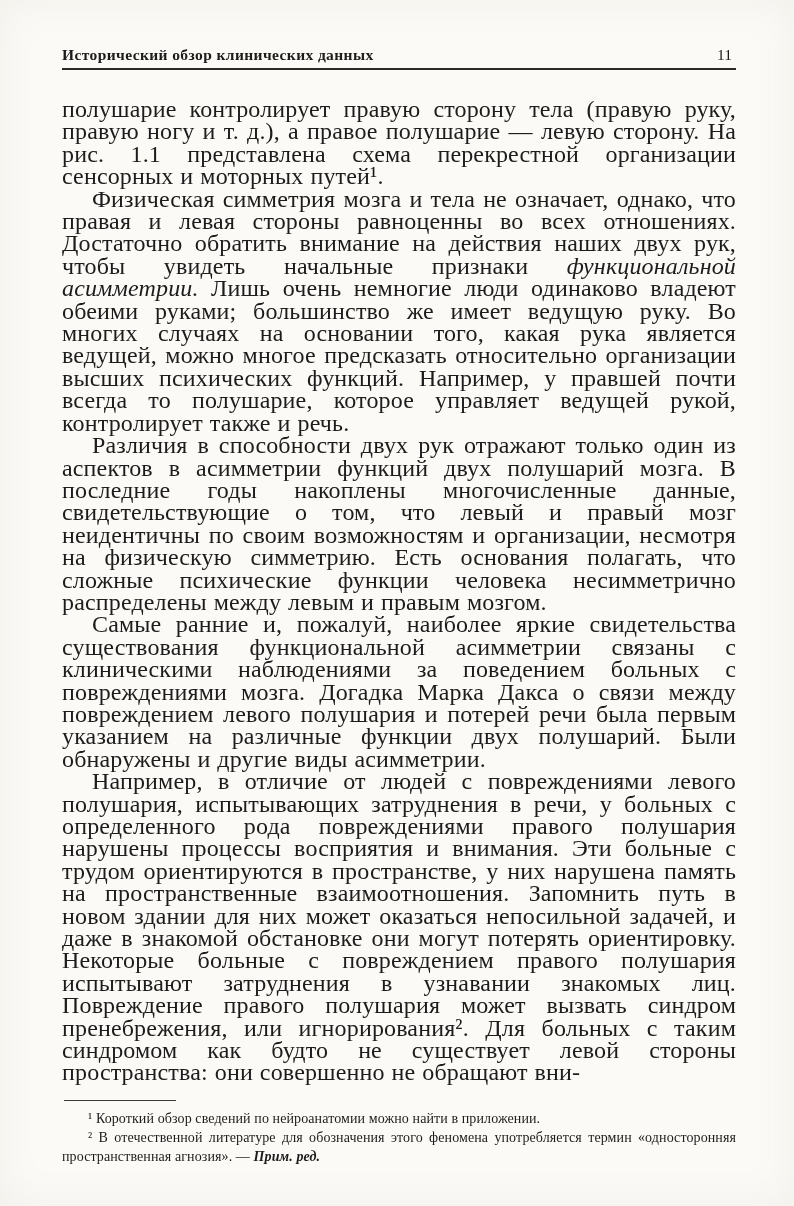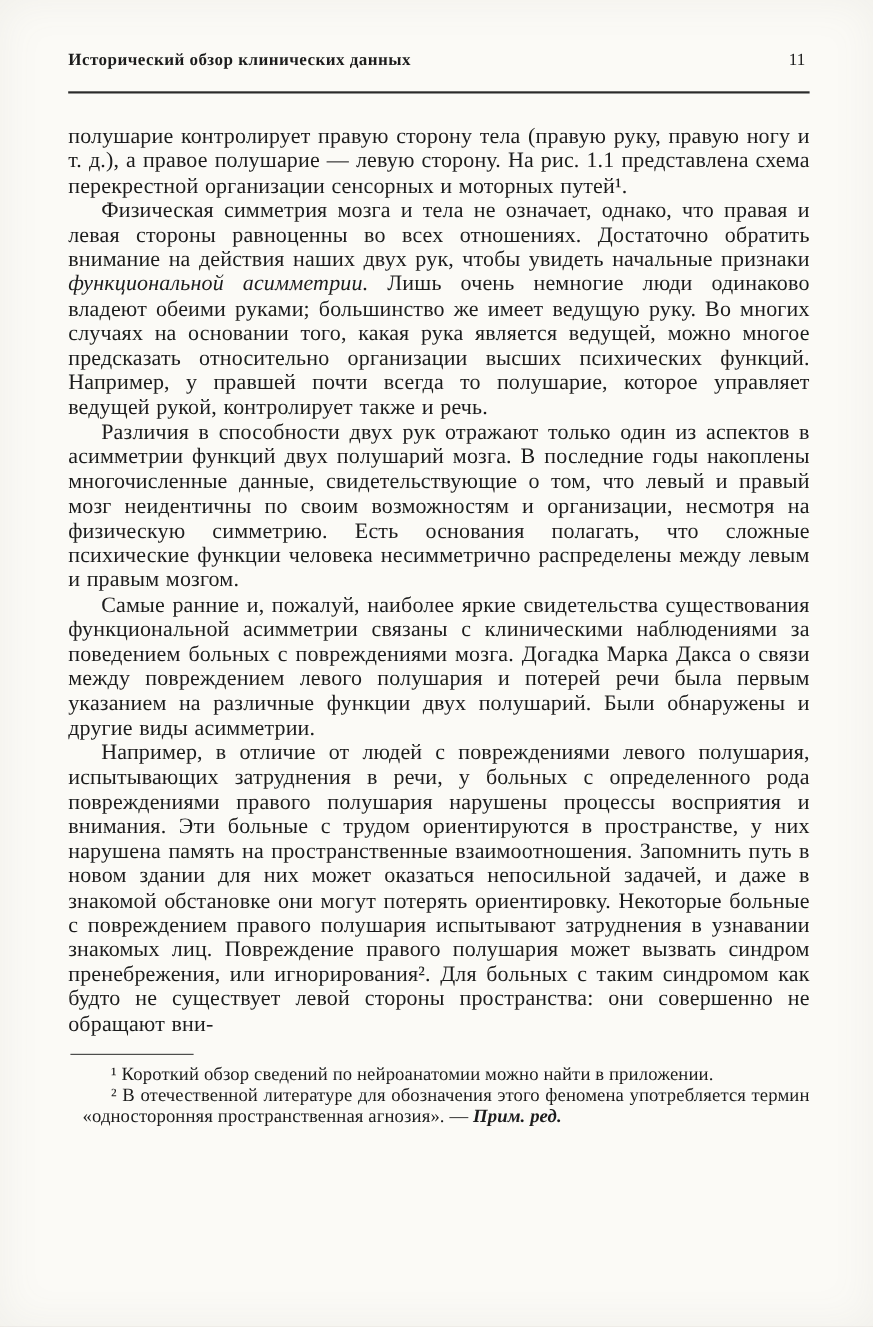--- a/index.html
+++ b/index.html
@@ -18,36 +18,36 @@
     box-sizing: border-box;
     padding: 46px 58px 0 62px;
     overflow: hidden;
     box-shadow: inset 0 0 40px rgba(120,115,100,0.08);
   }
   .header-row {
     display: flex;
     justify-content: space-between;
     align-items: center;
     border-bottom: 2px solid #2a2a2a;
-    padding-bottom: 19px;
+    padding-bottom: 4px;
   }
   .header-title {
     font-weight: bold;
     font-size: 15.5px;
     letter-spacing: 0.4px;
   }
   .page-number {
     font-size: 15.5px;
     font-weight: normal;
     padding-right: 4px;
     margin-left: 45px;
   }
   .body-text {
     margin-top: 28px;
-    font-size: 20px;
+    font-size: 24px;
     line-height: 22.4px;
     text-align: justify;
     letter-spacing: 0.15px;
     word-spacing: 0.8px;
   }
   .para {
     margin: 0;
     text-indent: 30px;
   }
   .para.noindent {
@@ -56,25 +56,24 @@
   .para em {
     font-style: italic;
   }
   .footnote-divider {
     width: 112px;
     border: 0;
     border-top: 1.5px solid #3a3a3a;
     margin: 16px 0 8px 2px;
   }
   .footnotes {
-    font-size: 17px;
+    font-size: 14px;
     line-height: 19px;
     text-align: justify;
     letter-spacing: 0.1px;
-    margin-left: 13px;
   }
   .footnote {
     margin: 0;
     text-indent: 26px;
   }
   .footnote em {
     font-style: italic;
     font-weight: bold;
   }
 </style>

